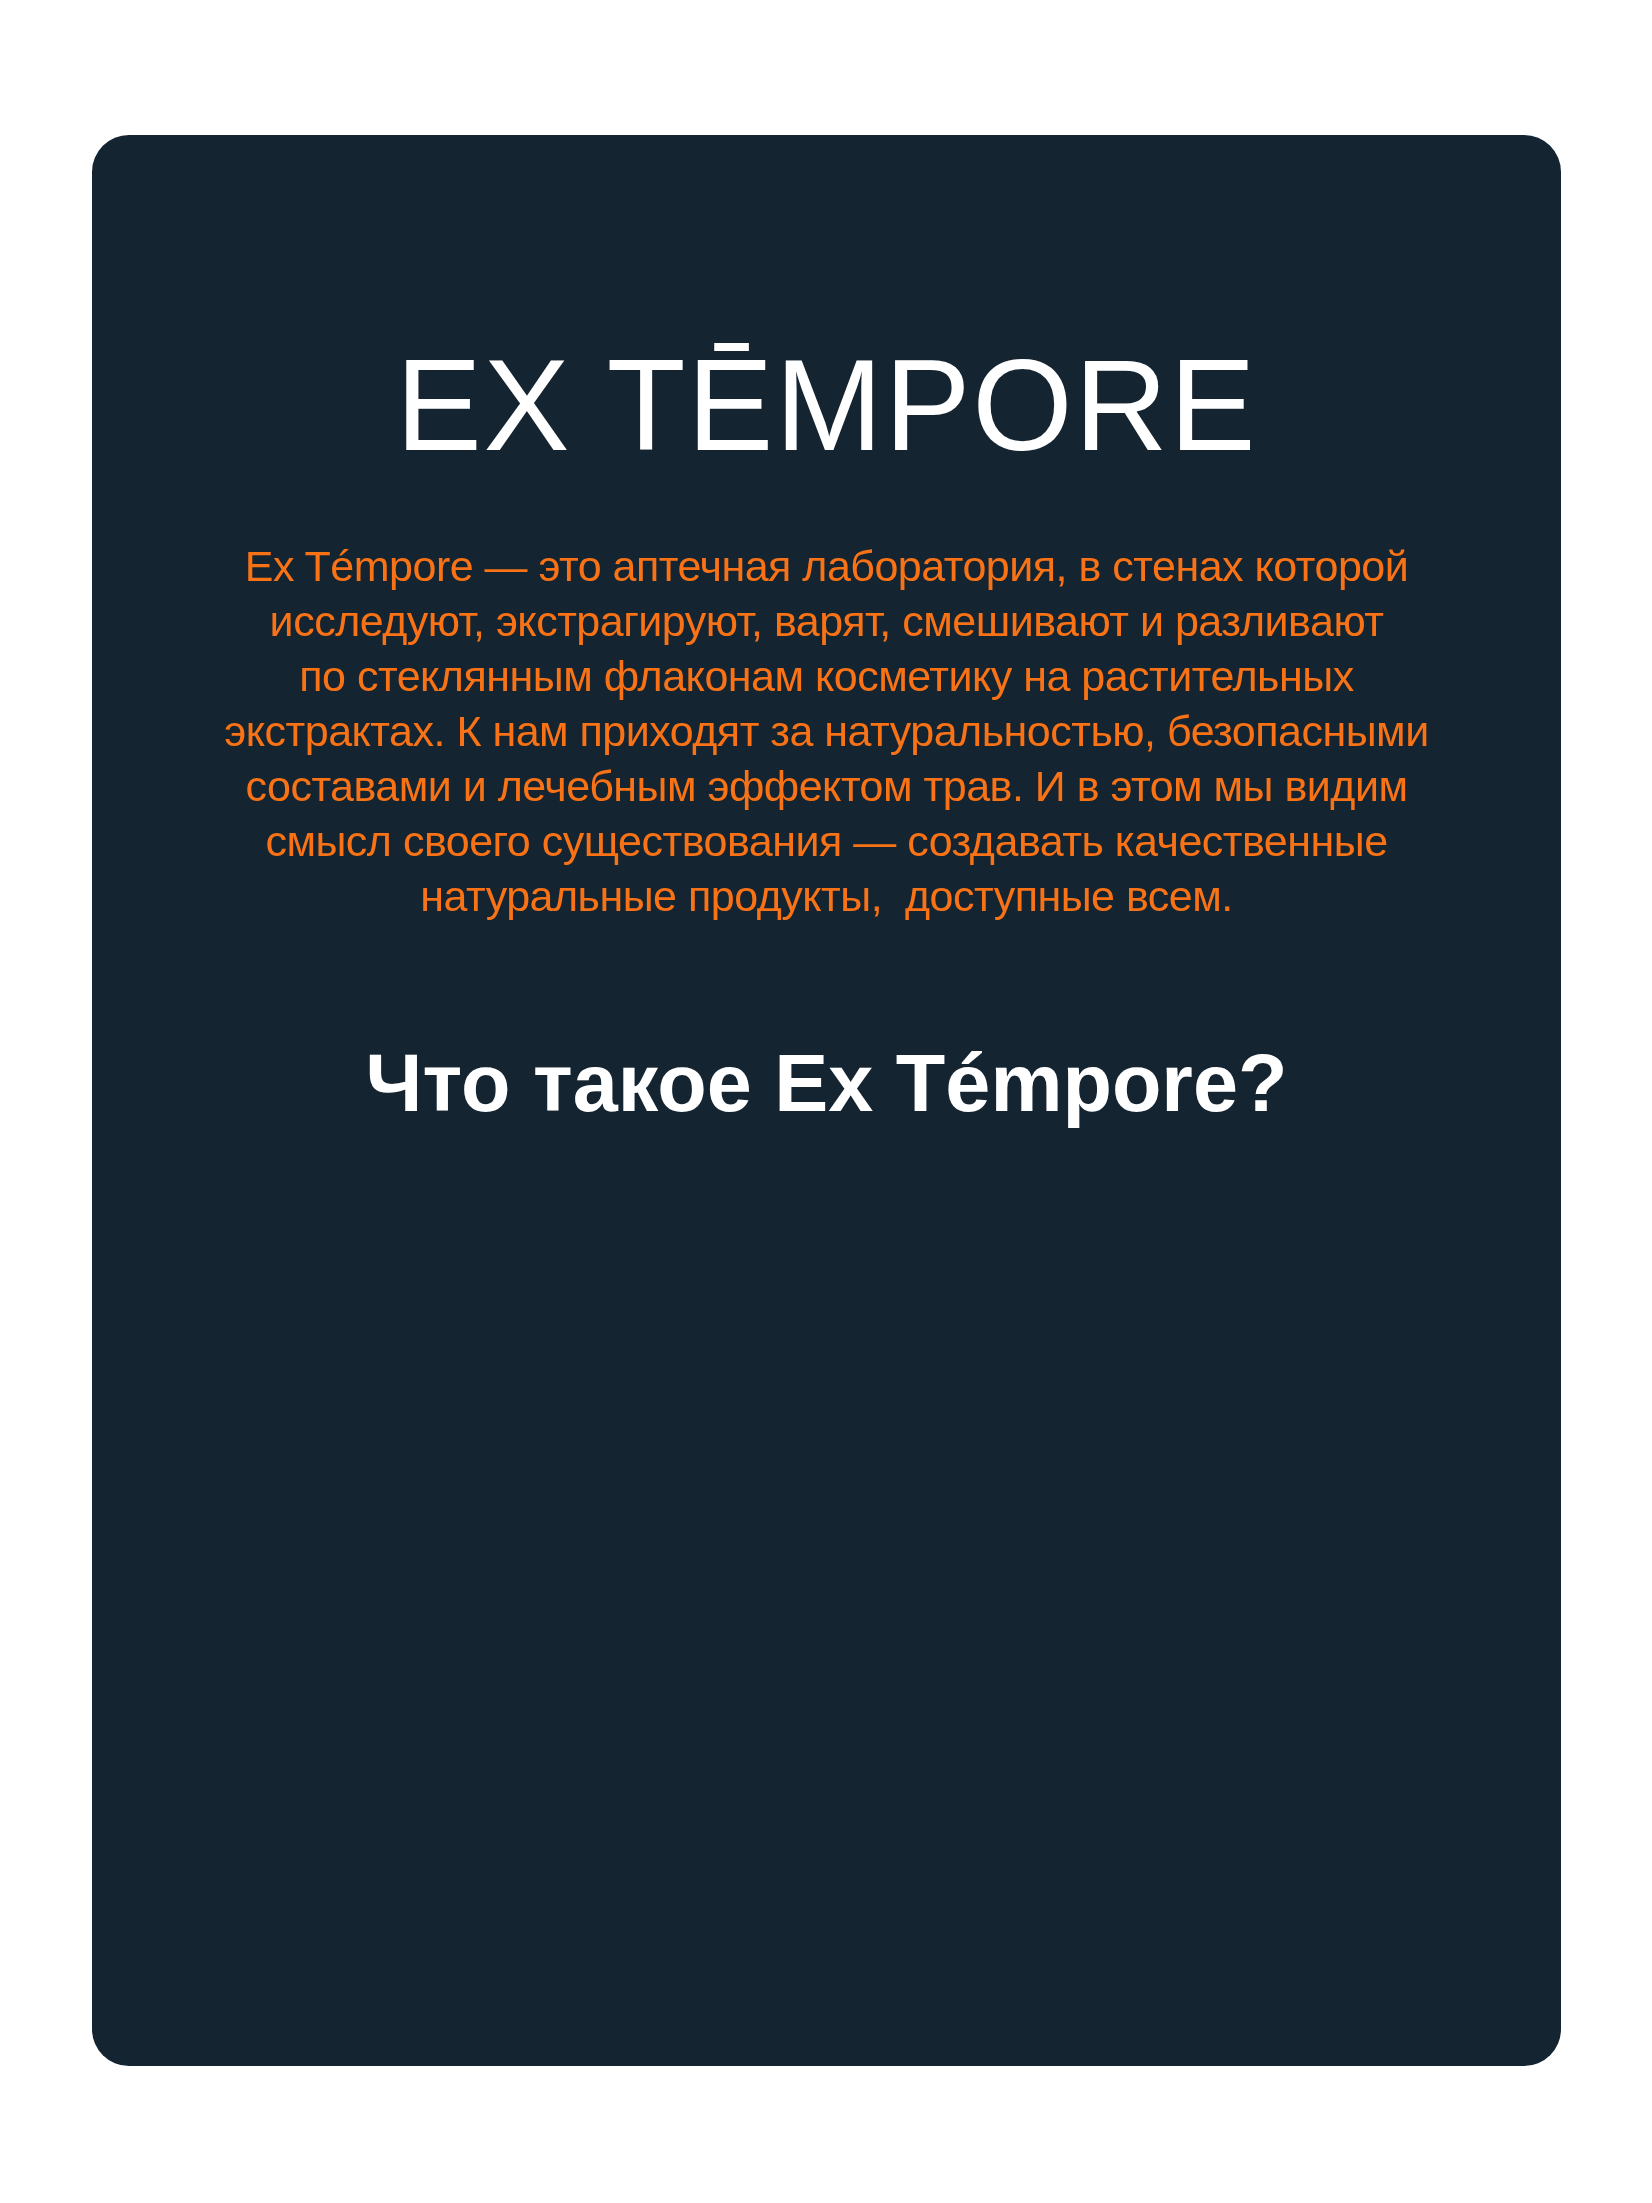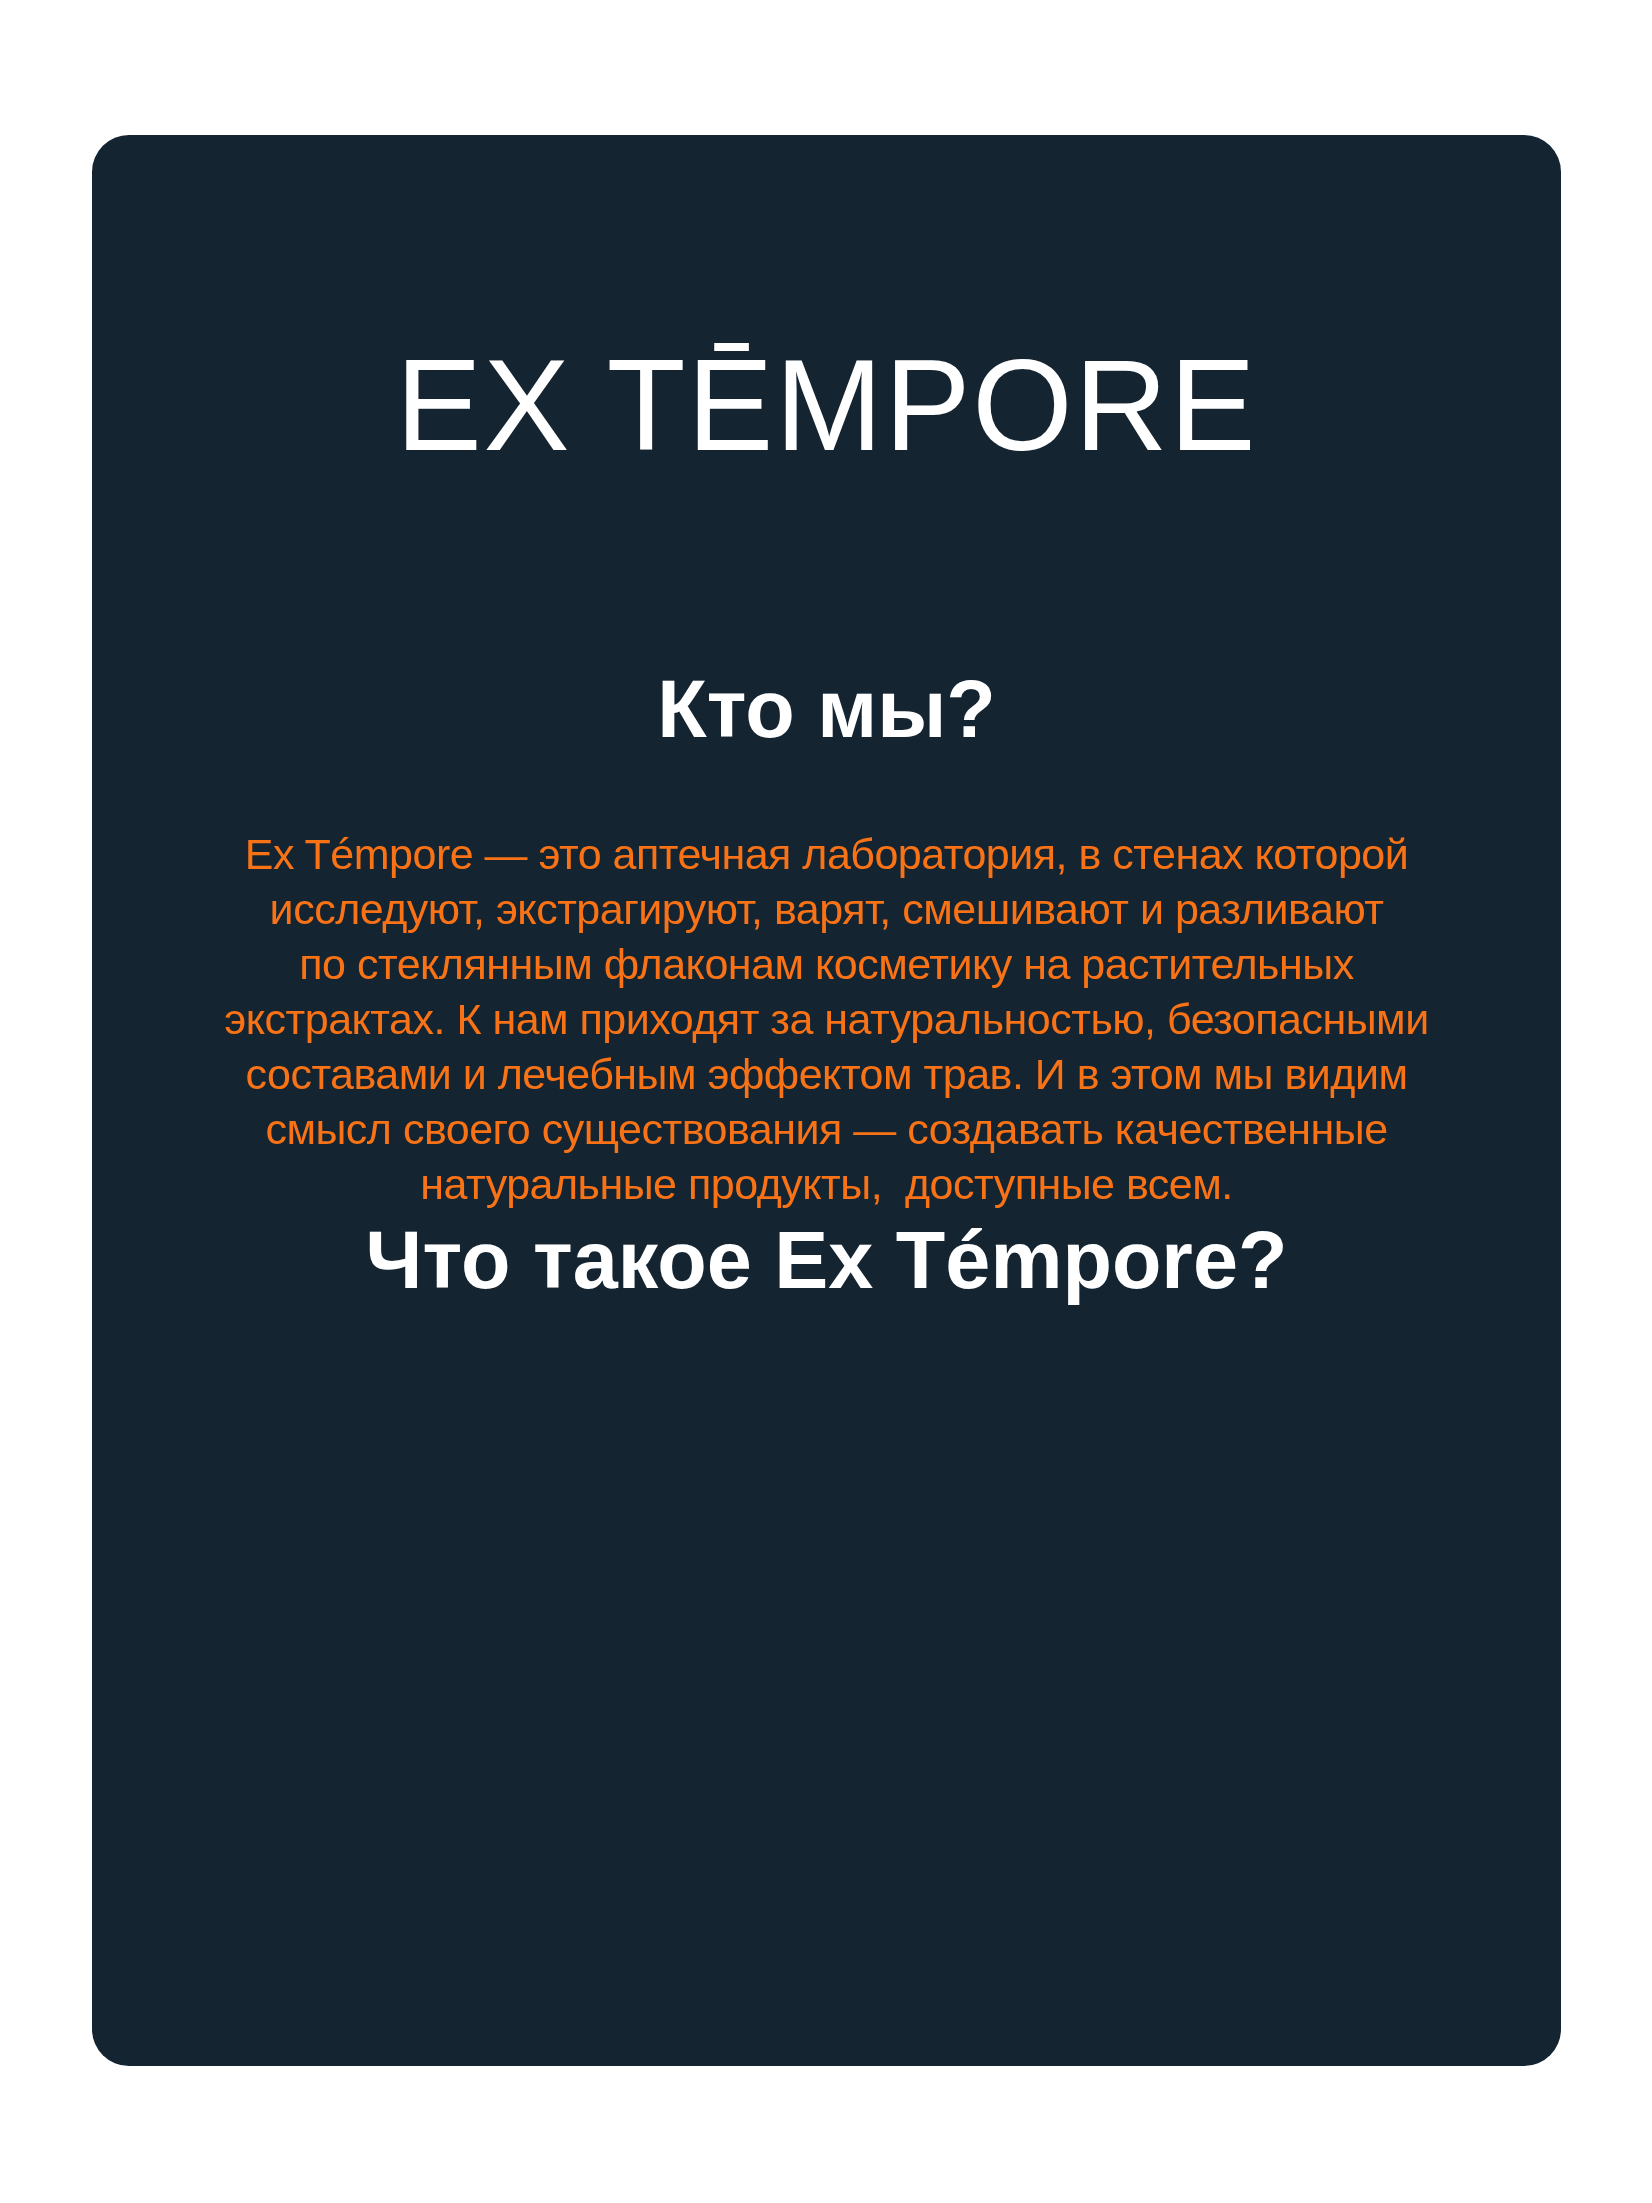--- a/index.html
+++ b/index.html
@@ -42,20 +42,21 @@
     font-weight: 700;
     font-size: 81px;
     line-height: 97px;
     color: #ffffff;
     letter-spacing: 0;
   }
   .heading.who {
     margin-top: 191px;
   }
   .heading.what {
+    margin-top: 111px;
   }
   .body-text {
     margin: 69px auto 0 auto;
     max-width: 1341px;
     font-size: 43px;
     line-height: 55px;
     letter-spacing: -0.5px;
     color: #f97316;
     white-space: pre-line; 
   }
@@ -64,21 +65,20 @@
   }
 </style>
 </head>
 <body>
 
 <div class="page">
   <section class="card">
 
     <div class="logo">EX TĒMPORE</div>
 
-    <h2 class="heading who">Кто мы?</h2>
 
     <p class="body-text">Ex Témpore — это аптечная лаборатория, в стенах которой
 исследуют, экстрагируют, варят, смешивают и разливают
 по стеклянным флаконам косметику на растительных
 экстрактах. К нам приходят за натуральностью, безопасными
 составами и лечебным эффектом трав. И в этом мы видим
 смысл своего существования — создавать качественные
 натуральные продукты, &nbsp;доступные всем.</p>
 
     <h2 class="heading what">Что такое Ex Témpore?</h2>

